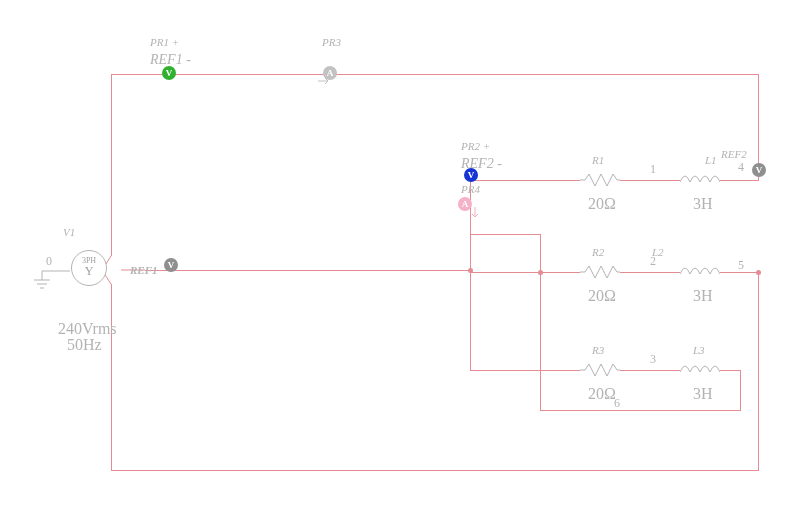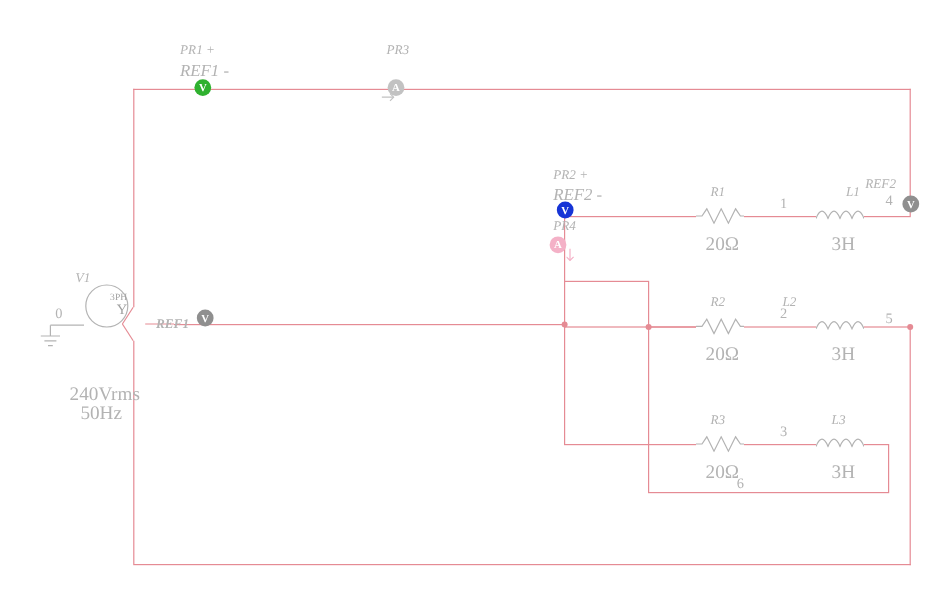--- a/index.html
+++ b/index.html
@@ -137,21 +137,21 @@
   <div class="wire" style="left:470px; top:272px; width:110px; height:1px;"></div>
 
   <div class="wire" style="left:470px; top:370px; width:110px; height:1px;"></div>
   <div class="wire" style="left:620px; top:370px; width:60px; height:1px;"></div>
   <div class="wire" style="left:720px; top:370px; width:20px; height:1px;"></div>
 
   <div class="wire" style="left:740px; top:370px; width:1px; height:40px;"></div>
   <div class="wire" style="left:540px; top:410px; width:201px; height:1px;"></div>
   <div class="wire" style="left:540px; top:272px; width:1px; height:138px;"></div>
 
-  <div class="source" style="left:71px; top:237px;text-align:right;">
+  <div class="source" style="left:71px; top:250px;">
     <div style="margin-top:5px;">3PH</div>
     <div class="wye">Y</div>
   </div>
   <div class="lbl" style="left:63px; top:226px;">V1</div>
   <div class="val" style="left:58px; top:320px;">240Vrms</div>
   <div class="val" style="left:67px; top:336px;">50Hz</div>
 
   <svg class="gnd" style="left:22px; top:270px;" width="50" height="30">
     <line x1="48" y1="1" x2="20" y2="1" stroke="#b3b3b3" stroke-width="1"></line>
     <line x1="20" y1="1" x2="20" y2="10" stroke="#b3b3b3" stroke-width="1"></line>

